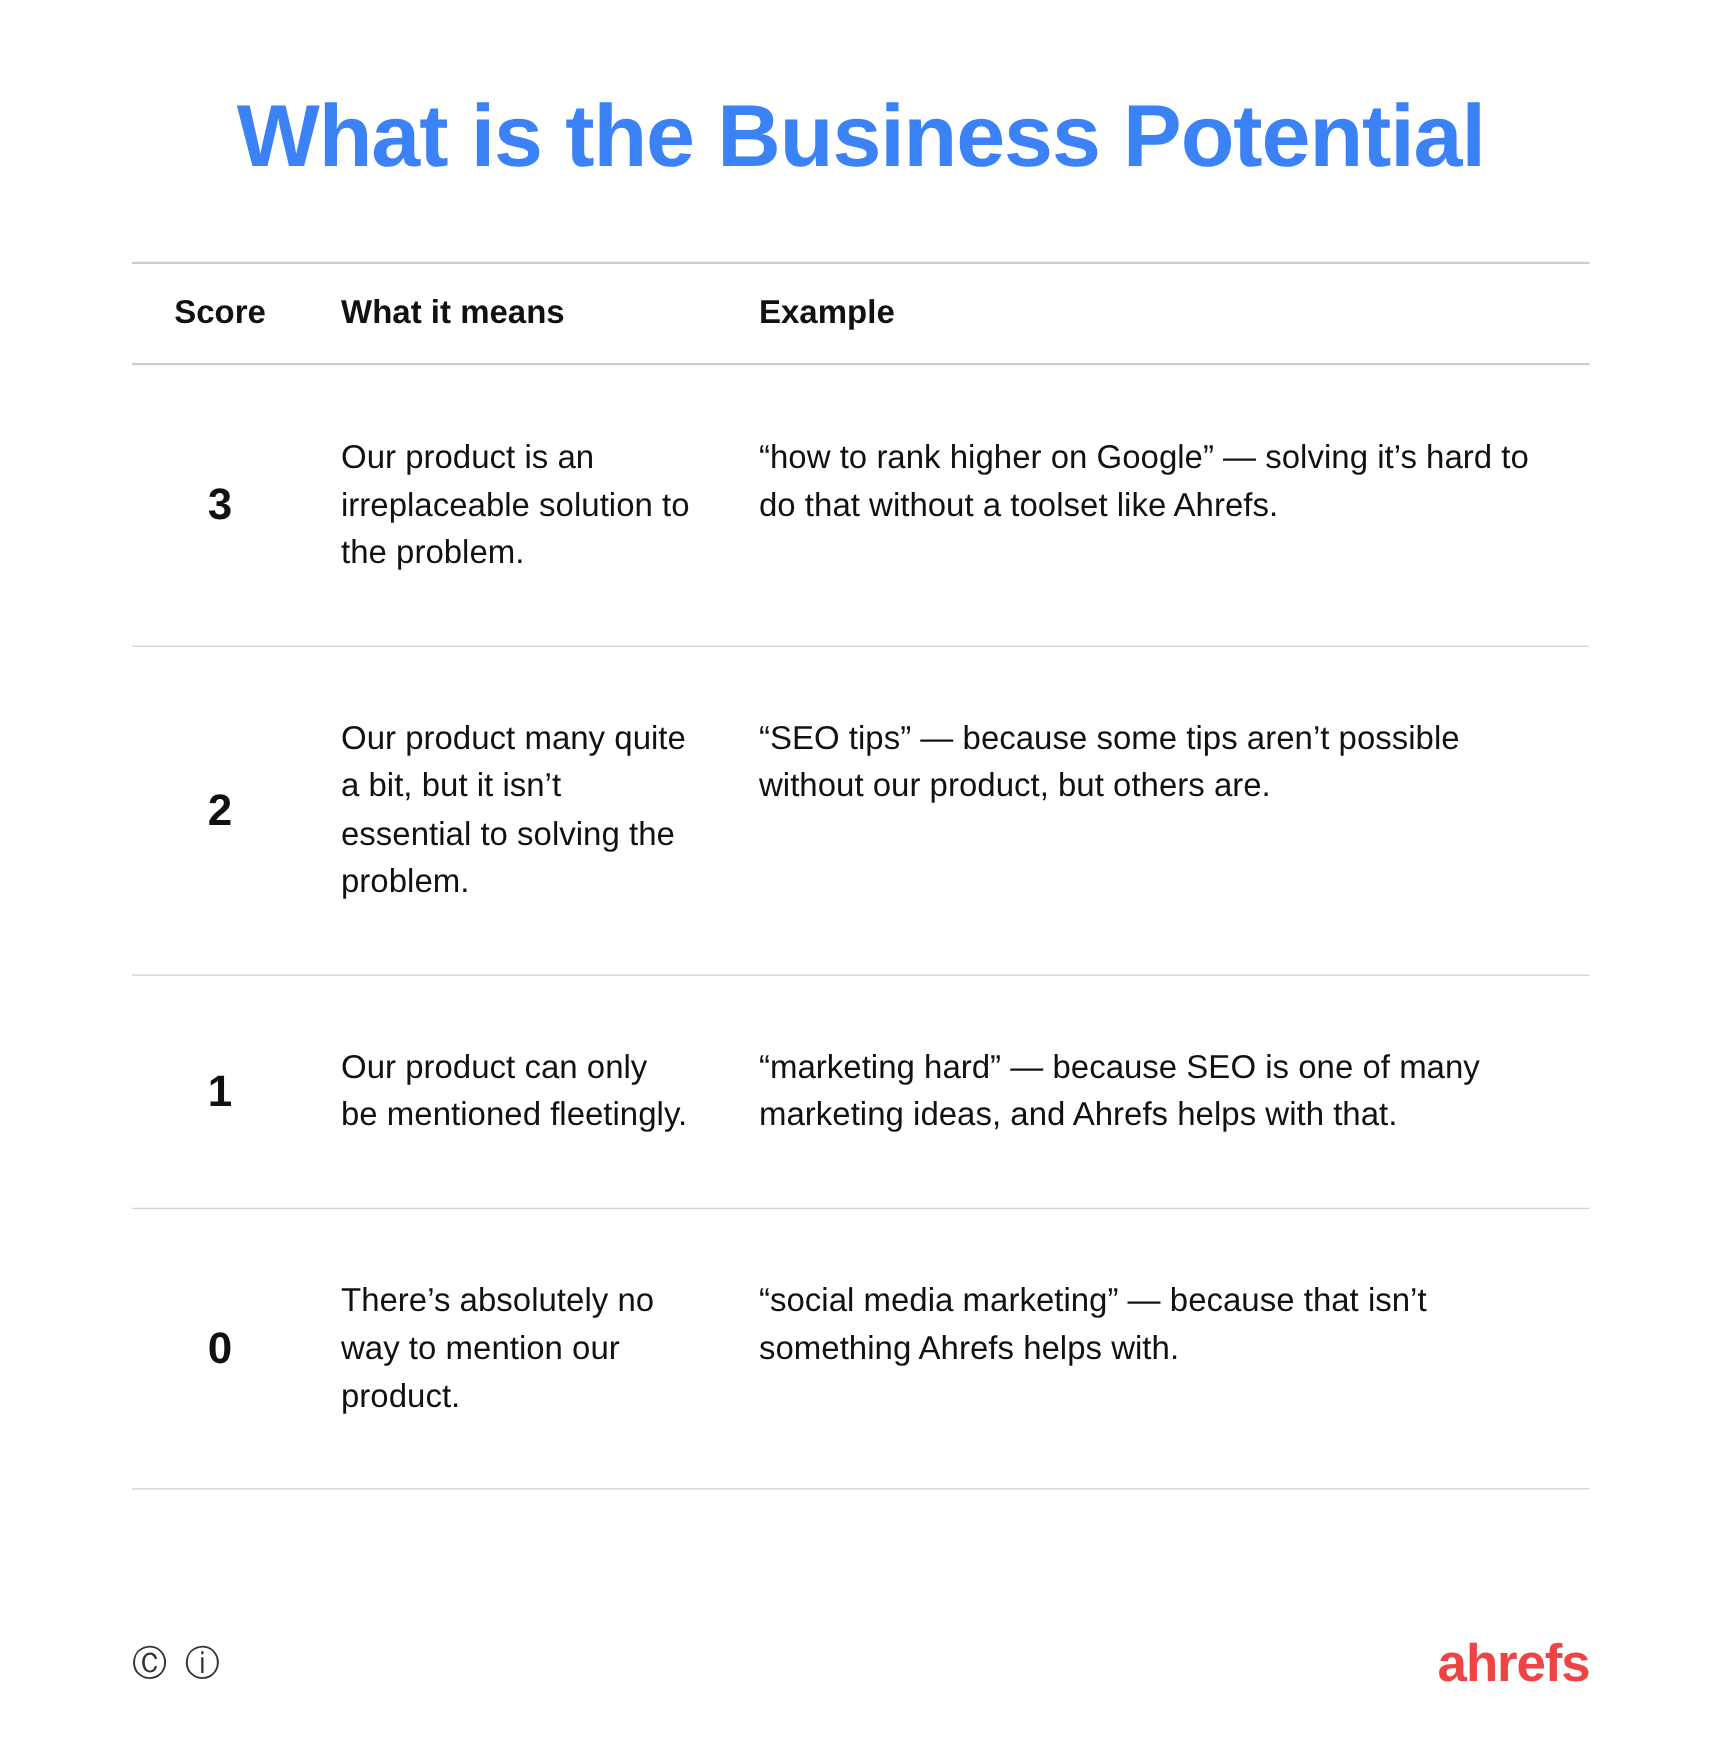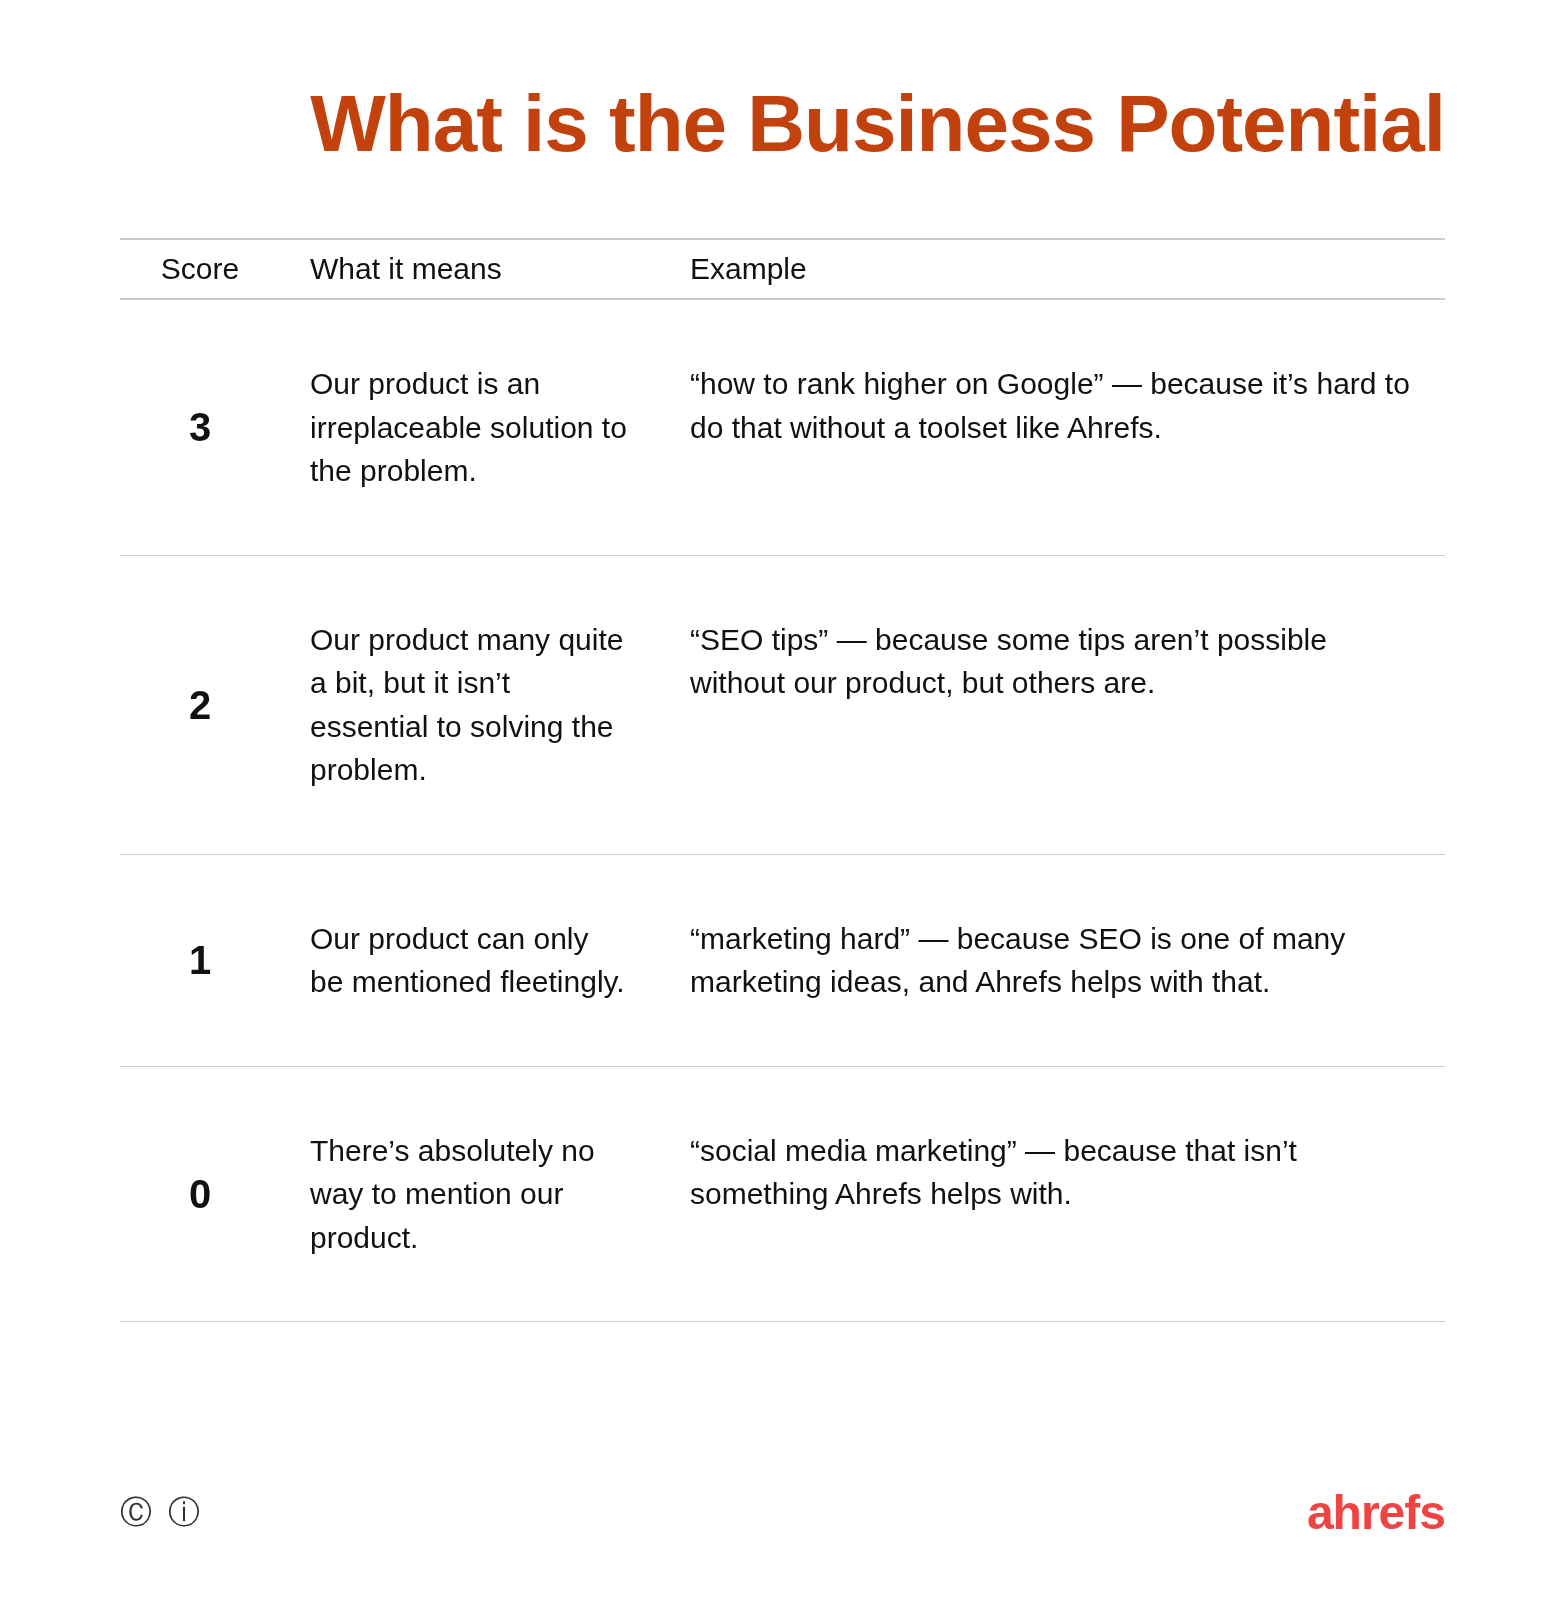--- a/index.html
+++ b/index.html
@@ -24,22 +24,22 @@
       background: #ffffff;
       padding: 80px 120px 60px 120px;
       display: flex;
       flex-direction: column;
       position: relative;
     }
 
     .main-title {
       font-size: 80px;
       font-weight: 900;
-      color: #c2410c;
-      text-align: right;
+      color: #3b82f6;
+      text-align: center;
       line-height: 1.1;
       margin-bottom: 70px;
       letter-spacing: -1px;
     }
 
     .table-wrapper {
       width: 100%;
       border-collapse: collapse;
       margin-bottom: 60px;
     }
@@ -48,24 +48,24 @@
       width: 100%;
       border-collapse: collapse;
     }
 
     thead tr {
       border-top: 2px solid #cccccc;
       border-bottom: 2px solid #cccccc;
     }
 
     thead th {
-      padding: 12px 30px;
+      padding: 28px 30px;
       text-align: left;
       font-size: 30px;
-      font-weight: 400;
+      font-weight: 700;
       color: #111111;
     }
 
     thead th:first-child {
       width: 160px;
       text-align: center;
     }
 
     thead th:nth-child(2) {
       width: 380px;
@@ -145,21 +145,21 @@
         <tr>
           <th>Score</th>
           <th>What it means</th>
           <th>Example</th>
         </tr>
       </thead>
       <tbody id="table-body">
       <tr>
             <td>3</td>
             <td>Our product is an irreplaceable solution to the problem.</td>
-            <td>“how to rank higher on Google” — because it’s hard to do that without a toolset like Ahrefs.</td>
+            <td>“how to rank higher on Google” — solving it’s hard to do that without a toolset like Ahrefs.</td>
           </tr>
           <tr>
             <td>2</td>
             <td>Our product many quite a bit, but it isn’t essential to solving the problem.</td>
             <td>“SEO tips” — because some tips aren’t possible without our product, but others are.</td>
           </tr>
           <tr>
             <td>1</td>
             <td>Our product can only be mentioned fleetingly.</td>
             <td>“marketing hard” — because SEO is one of many marketing ideas, and Ahrefs helps with that.</td>

